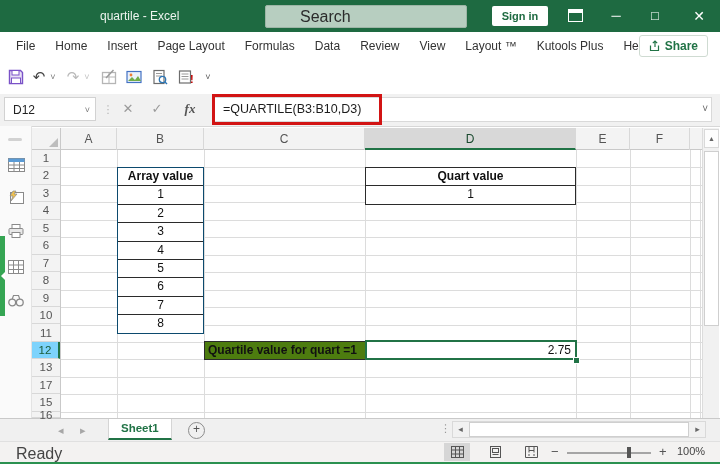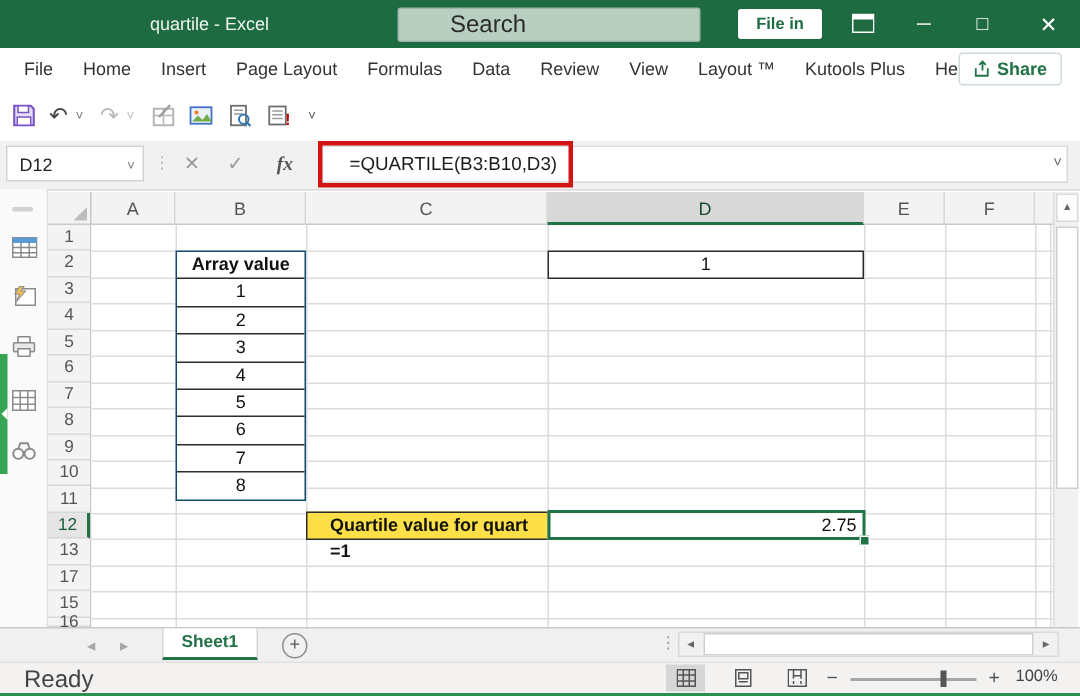--- a/index.html
+++ b/index.html
@@ -23,49 +23,49 @@
   #qat{position:absolute;left:0;top:60px;width:720px;height:34px;background:#fff;border-bottom:1px solid #ececec;}
   .qat-i{position:absolute;top:0;height:34px;display:flex;align-items:center;justify-content:center;}
   .glyph{font-size:15px;color:#444;}
   .chev{font-size:9px;color:#777;}
   
   #fbar{position:absolute;left:0;top:94px;width:720px;height:32px;background:#f1f1f1;border-bottom:1px solid #d7d7d7;}
   #namebox{position:absolute;left:4px;top:3px;width:92px;height:24px;background:#fff;border:1px solid #d2d2d2;font-size:12px;color:#222;line-height:24px;padding-left:8px;box-sizing:border-box;}
   #namebox .dd{position:absolute;right:5px;top:0;font-size:9px;color:#777;}
   .fbtn{position:absolute;top:3px;height:24px;line-height:24px;font-size:13px;color:#9a9a9a;text-align:center;width:20px;}
   #fx{font-style:italic;color:#555;font-weight:bold;font-family:"Liberation Serif",serif;}
-  #formula-area{position:absolute;left:212px;top:3px;width:500px;height:25px;background:#fff;border:1px solid #d9d9d9;box-sizing:border-box;font-size:12.5px;color:#1c1c1c;line-height:23px;padding-left:20px;}
+  #formula-area{position:absolute;left:212px;top:3px;width:500px;height:25px;background:#fff;border:1px solid #d9d9d9;box-sizing:border-box;font-size:12.5px;color:#1c1c1c;line-height:23px;padding-left:10px;}
   #fbar-dd{position:absolute;right:12px;top:9px;font-size:10px;color:#666;}
   #red-box{position:absolute;left:212px;top:0px;width:170px;height:31px;border:3px solid var(--red,#d21414);box-sizing:border-box;pointer-events:none;z-index:30;}
   
   #sidebar{position:absolute;left:0;top:126px;width:32px;height:314px;background:#fafafa;border-right:1px solid #e3e3e3;box-sizing:border-box;}
   .sb-i{position:absolute;left:6px;width:20px;height:18px;display:flex;align-items:center;justify-content:center;}
   #sb-handle{position:absolute;left:8px;top:12px;width:14px;height:3px;background:#d2d2d2;border-radius:2px;}
   #sb-strip{position:absolute;left:0;top:110px;width:5px;height:80px;background:#35a553;}
   #sb-strip:after{content:"";position:absolute;left:0;top:36px;border:4px solid transparent;border-right-color:#fff;margin-left:-3px;}
   #gear{position:absolute;left:7px;top:291px;font-size:19px;color:#2d76b5;line-height:20px;}
   
   #rowhdr-strip{position:absolute;left:32px;top:128px;width:29px;height:290px;background:#f3f3f3;border-right:1px solid #c9c9c9;box-sizing:border-box;}
   #colhdr-strip{position:absolute;left:61px;top:128px;width:641px;height:22px;background:#f3f3f3;border-bottom:1px solid #c9c9c9;box-sizing:border-box;}
   #corner{position:absolute;left:32px;top:128px;width:29px;height:22px;background:#f3f3f3;border-right:1px solid #c9c9c9;border-bottom:1px solid #c9c9c9;box-sizing:border-box;}
   #corner:after{content:"";position:absolute;right:2px;bottom:2px;border-left:9px solid transparent;border-bottom:9px solid #bdbdbd;}
   .col-h{position:absolute;top:128px;height:22px;line-height:22px;text-align:center;font-size:12px;color:#555;border-right:1px solid #d8d8d8;box-sizing:border-box;}
   .col-h.sel{background:#d8d8d8;border-bottom:2px solid var(--accent,#217346);color:#19492e;}
   .row-h{position:absolute;left:32px;width:28px;text-align:center;font-size:11.5px;color:#555;border-bottom:1px solid #d8d8d8;box-sizing:border-box;}
-  .row-h.sel{background:#e5e5e5;border-right:2px solid var(--accent,#217346);color:#1a5c38;}
+  .row-h.sel{background:#7dd3fc;border-right:2px solid var(--accent,#217346);color:#1a5c38;}
   #sheet-bg{position:absolute;left:61px;top:150px;width:641px;height:268px;background:#fff;}
   .vline{position:absolute;top:150px;height:268px;width:1px;background:#dcdcdc;}
   .hline{position:absolute;left:61px;width:641px;height:1px;background:#dcdcdc;}
   
   #array-box{position:absolute;left:117px;top:167px;width:87px;border:1px solid #0c4a6e;background:#fff;box-sizing:border-box;z-index:5;}
   .a-row{height:17.4px;line-height:17.4px;text-align:center;font-size:12px;color:#111;}
   .a-row.hdr{font-weight:bold;}
   .a-row + .a-row{border-top:1px solid #2b2b2b;}
   #quart-box{position:absolute;left:365px;top:167px;width:211px;border:1px solid #2b2b2b;background:#fff;box-sizing:border-box;z-index:5;}
-  #result-label{position:absolute;left:204px;top:341px;width:162px;height:19px;border:1px solid #2b2b2b;background:#fde047;box-sizing:border-box;font-size:12px;font-weight:bold;color:#111;line-height:17px;padding-left:15px;z-index:5;}
+  #result-label{position:absolute;left:204px;top:341px;width:162px;height:19px;border:1px solid #2b2b2b;background:#4d7c0f;box-sizing:border-box;font-size:12px;font-weight:bold;color:#111;line-height:17px;padding-left:3px;z-index:5;}
   #result-value{position:absolute;left:365px;top:340px;width:212px;height:20px;border:2px solid var(--accent,#217346);background:#fff;box-sizing:border-box;font-size:12px;color:#111;line-height:16px;text-align:right;padding-right:4px;z-index:6;}
   #fill-handle{position:absolute;left:573px;top:357px;width:5px;height:5px;background:var(--accent,#217346);border:1px solid #fff;z-index:7;}
   
   #vscroll{position:absolute;left:702px;top:128px;width:17px;height:290px;background:#f1f1f1;border-left:1px solid #dcdcdc;box-sizing:border-box;}
   #vscroll-up{position:absolute;left:1px;top:1px;width:15px;height:19px;background:#fdfdfd;border:1px solid #d9d9d9;box-sizing:border-box;text-align:center;font-size:7px;color:#666;line-height:18px;}
   #vscroll-thumb{position:absolute;left:1px;top:23px;width:15px;height:175px;background:#fff;border:1px solid #cfcfcf;box-sizing:border-box;}
   
   #sheetbar{position:absolute;left:0;top:418px;width:720px;height:23px;background:#f0f0f0;border-top:1px solid #c9c9c9;box-sizing:border-box;}
   .tabnav{position:absolute;top:5px;font-size:11px;color:#a6a6a6;}
   #sheet-tab{position:absolute;left:108px;top:0;height:21px;background:#fff;border-left:1px solid #d5d5d5;border-right:1px solid #d5d5d5;border-bottom:2px solid var(--accent,#217346);box-sizing:border-box;padding:0 12px;font-size:11.5px;font-weight:bold;color:#217346;line-height:19px;}
@@ -93,21 +93,21 @@
 
   <div id="titlebar">
     <div id="win-title">quartile  -  Excel</div>
     <div id="searchbox">
       <svg width="13" height="13" viewBox="0 0 13 13">
           <circle cx="5.2" cy="5.2" r="4" fill="none" stroke="#23402f" stroke-width="1.3"></circle>
           <line x1="8.2" y1="8.2" x2="12" y2="12" stroke="#23402f" stroke-width="1.3"></line>
         </svg>
       <input id="search-input" placeholder="Search" style="">
     </div>
-    <div id="signin">File in</div>
+    <div id="signin">Sign in</div>
     <div class="winbtn" style="left:560px;">
       <svg width="15" height="13" viewBox="0 0 15 13" style="margin-top:9px;">
           <rect x="0.5" y="0.5" width="14" height="12" fill="none" stroke="#fff"></rect>
           <rect x="0.5" y="0.5" width="14" height="3.5" fill="#fff"></rect>
         </svg>
     </div>
     <div class="winbtn" style="left:601px;">─</div>
     <div class="winbtn" style="left:640px;">□</div>
     <div class="winbtn" style="left:684px;font-size:14px;">✕</div>
   </div>
@@ -252,20 +252,21 @@
       <div class="a-row">1</div>
       <div class="a-row">2</div>
       <div class="a-row">3</div>
       <div class="a-row">4</div>
       <div class="a-row">5</div>
       <div class="a-row">6</div>
       <div class="a-row">7</div>
       <div class="a-row">8</div>
     </div>
   <div id="quart-box">
+    <div class="a-row hdr">Quart value</div>
     <div class="a-row">1</div>
   </div>
   <div id="result-label">Quartile value for quart =1</div>
   <div id="result-value">2.75</div>
   <div id="fill-handle"></div>
 
   <div id="vscroll">
     <div id="vscroll-up">▲</div>
     <div id="vscroll-thumb"></div>
   </div>

